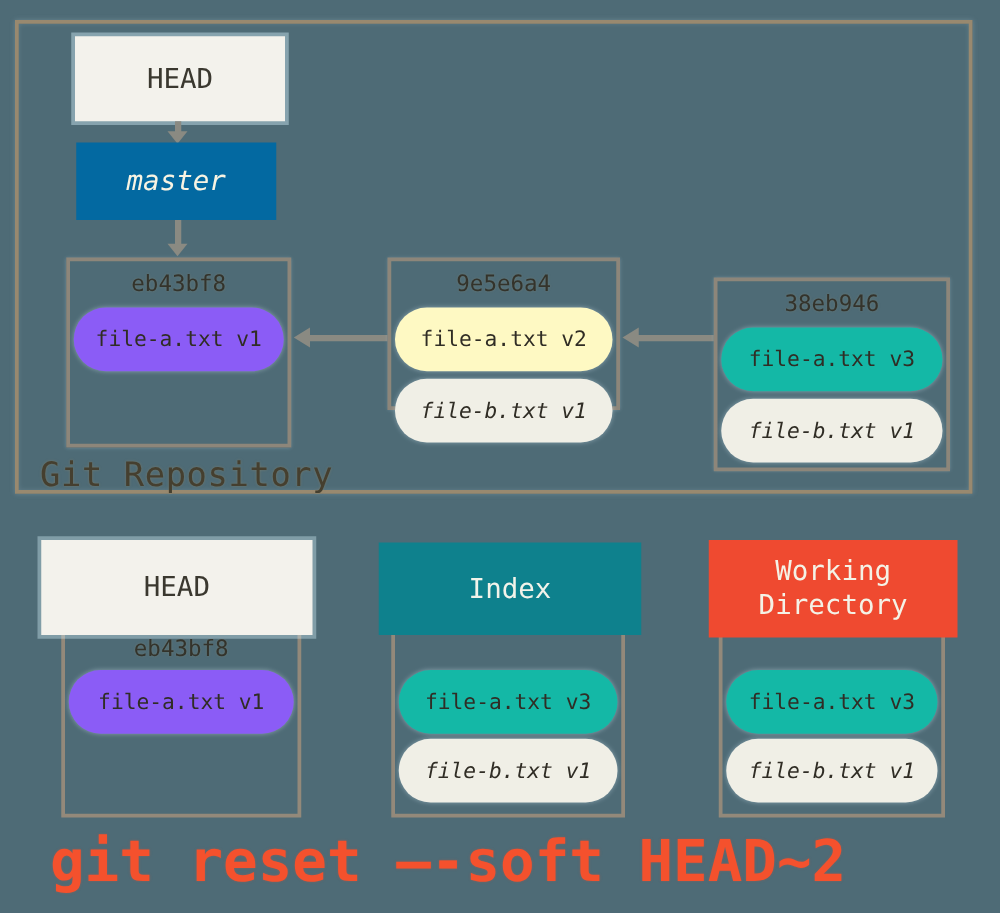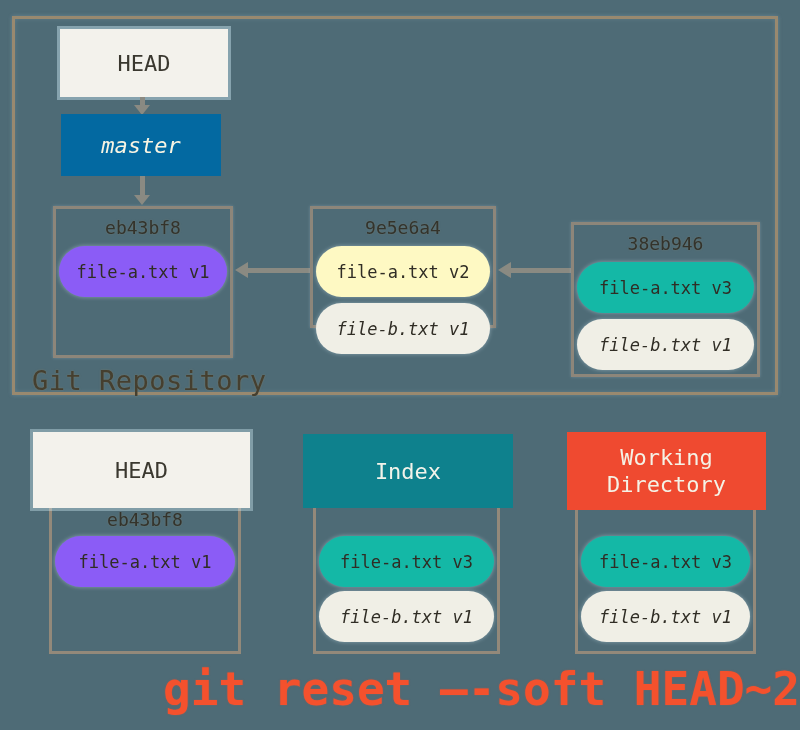--- a/index.html
+++ b/index.html
@@ -86,21 +86,21 @@
     margin-top:36px;text-align:center;
     font-size:18px;color:rgba(45,42,33,.88);
     text-shadow:0 0 2px rgba(150,140,110,.4);
   }
   .area-pill-1{top:63px;}
   .area-pill-2{top:118px;}
 
   
   .caption{
     left:40px;top:662px;width:760px;
-    text-align:right;
+    text-align:left;
     font-size:46px;font-weight:bold;
     color:#f4512d;
     text-shadow:0 0 2px rgba(244,81,45,.35);
     white-space:nowrap;
   }
 </style>
 </head>
 <body>
 
 <div class="stage">

